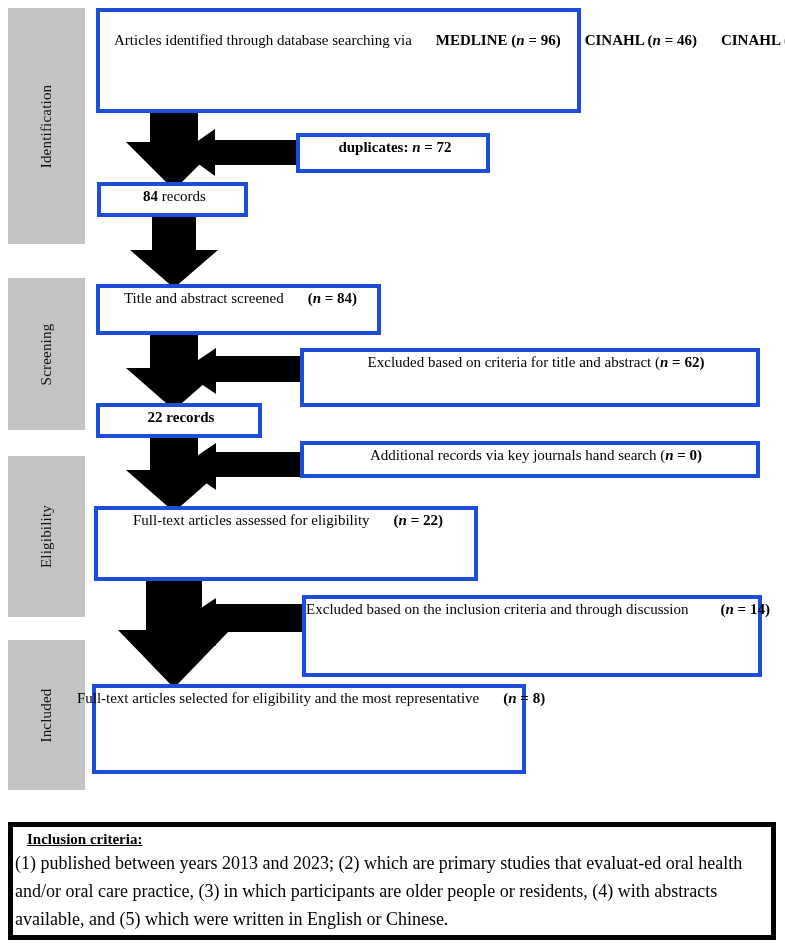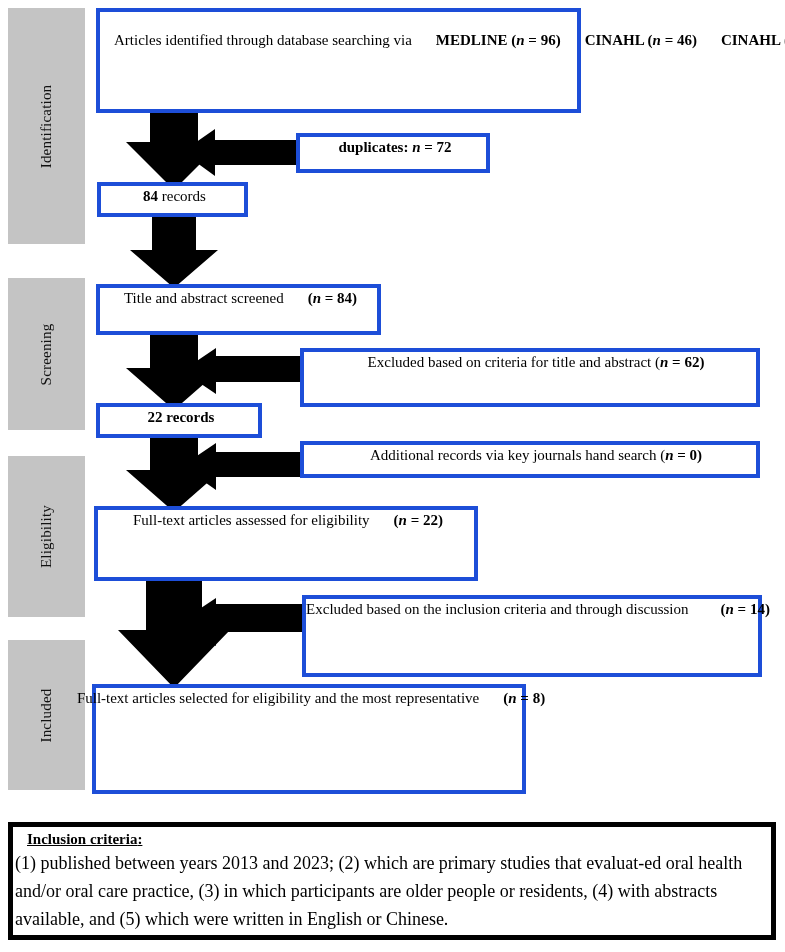--- a/index.html
+++ b/index.html
@@ -177,21 +177,21 @@
   <div class="node" style="left:94px; top:506px; width:384px; height:75px; justify-content:center;">
     <div class="line">Full-text articles assessed for eligibility</div>
     <div class="line b"><span>(</span><i>n</i><span> = 22)</span></div>
   </div>
 
   <div class="node" style="left:302px; top:595px; width:460px; height:82px; justify-content:center;">
     <div class="line" style="padding-left:22px;text-align:center;">Excluded based on the inclusion criteria and through discussion</div>
     <div class="line b" style="padding-left:22px;"><span>(</span><i>n</i><span> = 14)</span></div>
   </div>
 
-  <div class="node" style="left:92px; top:684px; width:434px; height:110px; justify-content:center;">
+  <div class="node" style="left:92px; top:684px; width:434px; height:90px; justify-content:center;">
     <div class="line">Full-text articles selected for eligibility and the most representative</div>
     <div class="line b"><span>(</span><i>n</i><span> = 8)</span></div>
   </div>
 
   <div class="crit-box" style="left:8px; top:822px; width:768px; height:118px;">
     <div class="crit-title"><span>Inclusion criteria</span><span style="text-decoration:none; font-weight:bold;">:</span></div>
     <div class="crit-body">(1) published between years 2013 and 2023; (2) which are primary studies that evaluat-ed oral health and/or oral care practice, (3) in which participants are older people or residents, (4) with abstracts available, and (5) which were written in English or Chinese.</div>
   </div>
 
 </div>

